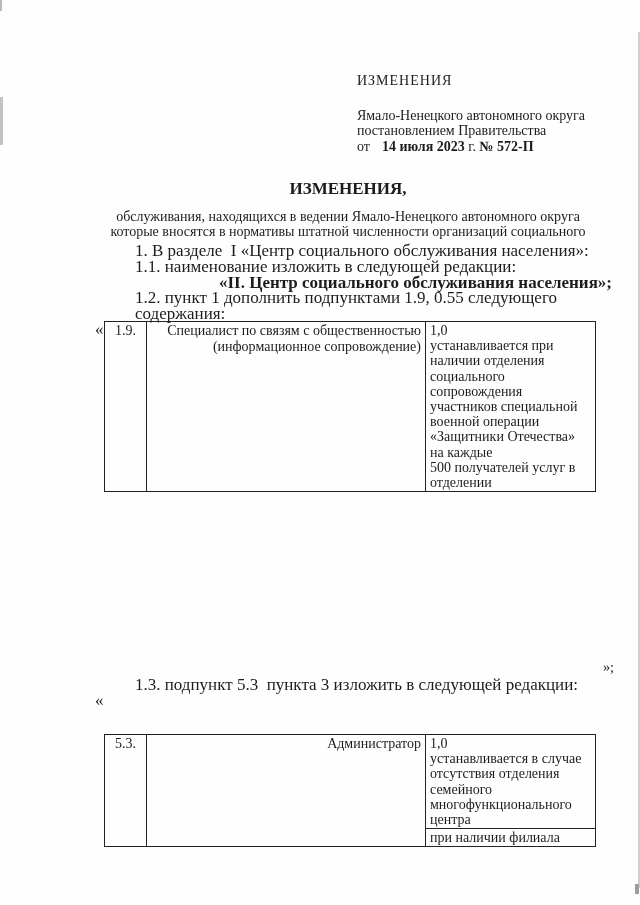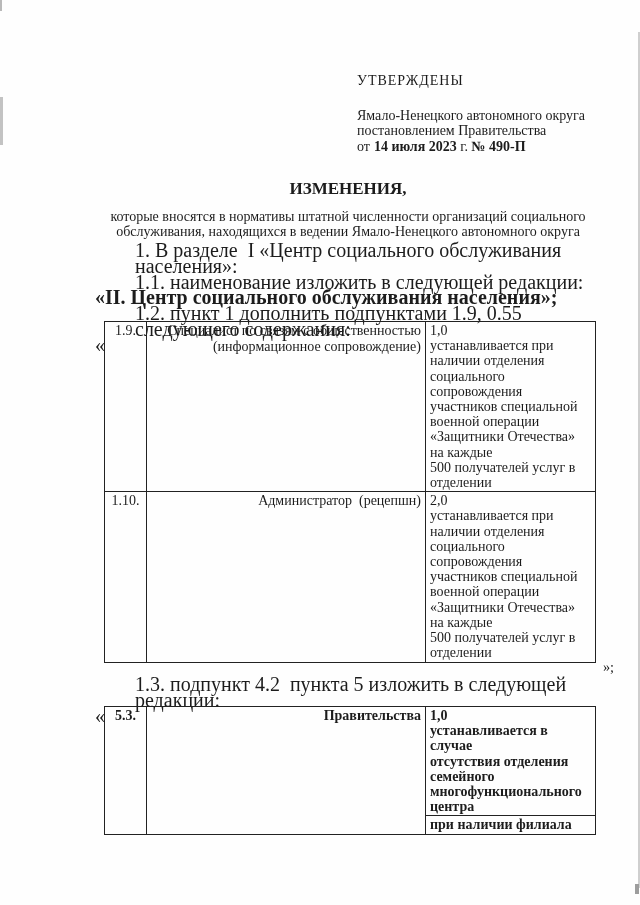--- a/index.html
+++ b/index.html
@@ -10,41 +10,41 @@
   
   .edge{position:absolute;background:#b9b9b9;}
   .edge-left-top{left:0;top:0;width:2px;height:11px;}
   .edge-left-mid{left:0;top:97px;width:3px;height:48px;background:#c3c3c3;}
   .edge-right{right:0;top:32px;width:2px;height:856px;background:#cfcfcf;}
   .edge-right-tick{right:1px;top:884px;width:4px;height:10px;background:#9d9d9d;}
 
   .approval{position:absolute;left:357px;top:73px;font-size:14px;line-height:15.5px;white-space:nowrap;}
   .approval-title{letter-spacing:1px;margin-bottom:19px;}
   .b{font-weight:bold;}
-  .date-gap{margin-left:4px;}
+  .date-gap{margin-left:12px;}
 
   .heading{position:absolute;left:78px;top:181px;width:540px;text-align:center;font-size:14px;line-height:15.6px;}
   .heading-title{font-size:17px;font-weight:bold;margin-bottom:12px;}
 
-  .body-block{position:absolute;left:95px;width:517px;font-size:20px;line-height:15.8px;}
+  .body-block{position:absolute;left:95px;width:517px;font-size:17px;line-height:15.8px;}
   .body-1{top:243px;}
   .body-2{top:677px;}
   .line{white-space:pre-wrap;}
   .indent{padding-left:40px;}
-  .center-bold{text-align:left;font-weight:bold;}
+  .center-bold{text-align:right;font-weight:bold;}
   .quote-line{line-height:15px;}
 
   .close-quote{position:absolute;left:95px;top:659px;width:519px;text-align:right;font-size:14.3px;}
 
   table.norm{
     position:absolute;left:104px;border-collapse:collapse;table-layout:fixed;
     font-size:14px;
   }
   .table-1{top:321px;}
-  .table-2{top:706px;font-weight:bold;}
+  .table-2{top:734px;}
   table.norm td{
     border:1px solid #222222;vertical-align:top;box-sizing:border-box;
     padding:1px 4px;
   }
   td.col-num{width:42px;text-align:center;padding-top:2px;}
   td.col-pos{width:279px;white-space:pre-wrap;line-height:16px;padding-top:2px;text-align:right;}
   td.col-norm{width:170px;white-space:pre-wrap;line-height:15.2px;padding:1px 6px;}
   .h-r19{height:167px;}
   .h-r110{height:171px;}
   .h-r53a{height:90px;}
@@ -54,30 +54,30 @@
 <body>
 
 <div class="page">
 
   <div class="edge edge-left-top"></div>
   <div class="edge edge-left-mid"></div>
   <div class="edge edge-right"></div>
   <div class="edge edge-right-tick"></div>
 
   <div class="approval">
-    <div class="approval-title">УТВЕРЖДЕНЫ</div>
+    <div class="approval-title">ИЗМЕНЕНИЯ</div>
     <div>Ямало-Ненецкого автономного округа</div>
     <div>постановлением Правительства</div>
-    <div><span>от</span><span class="b date-gap">14 июля 2023</span><span class="line"> г. </span><span class="b">№ 490-П</span></div>
+    <div><span>от</span><span class="b date-gap">14 июля 2023</span><span class="line"> г. </span><span class="b">№ 572-П</span></div>
   </div>
 
   <div class="heading">
     <div class="heading-title">ИЗМЕНЕНИЯ,</div>
+    <div>обслуживания, находящихся в ведении Ямало-Ненецкого автономного округа</div>
     <div>которые вносятся в нормативы штатной численности организаций социального</div>
-    <div>обслуживания, находящихся в ведении Ямало-Ненецкого автономного округа</div>
   </div>
 
   <div class="body-block body-1">
     <div class="line indent">1. В разделе  I «Центр социального обслуживания населения»:</div>
     <div class="line indent">1.1. наименование изложить в следующей редакции:</div>
     <div class="line center-bold">«II. Центр социального обслуживания населения»;</div>
     <div class="line indent">1.2. пункт 1 дополнить подпунктами 1.9, 0.55 следующего содержания:</div>
     <div class="quote-line">«</div>
   </div>
 
@@ -92,50 +92,35 @@
 наличии отделения
 социального
 сопровождения
 участников специальной
 военной операции
 «Защитники Отечества»
 на каждые
 500 получателей услуг в
 отделении</td>
     </tr>
-    <tr>
-      <td class="col-num h-r110">1.10.</td>
-      <td class="col-pos">Администратор  (рецепшн)</td>
-      <td class="col-norm">2,0
-устанавливается при
-наличии отделения
-социального
-сопровождения
-участников специальной
-военной операции
-«Защитники Отечества»
-на каждые
-500 получателей услуг в
-отделении</td>
-    </tr>
   </tbody>
     </table>
 
   <div class="close-quote">»;</div>
 
   <div class="body-block body-2">
-    <div class="line indent">1.3. подпункт 4.2  пункта 5 изложить в следующей редакции:</div>
+    <div class="line indent">1.3. подпункт 5.3  пункта 3 изложить в следующей редакции:</div>
     <div class="quote-line">«</div>
   </div>
 
   <table class="norm table-2">
     <tbody>
         <tr>
       <td class="col-num h-r53a" rowspan="2">5.3.</td>
-      <td class="col-pos" rowspan="2">Правительства</td>
+      <td class="col-pos" rowspan="2">Администратор</td>
       <td class="col-norm h-r53a">1,0
 устанавливается в случае
 отсутствия отделения
 семейного
 многофункционального
 центра</td>
     </tr>
     <tr>
       <td class="col-norm h-r53b">при наличии филиала</td>
     </tr>

